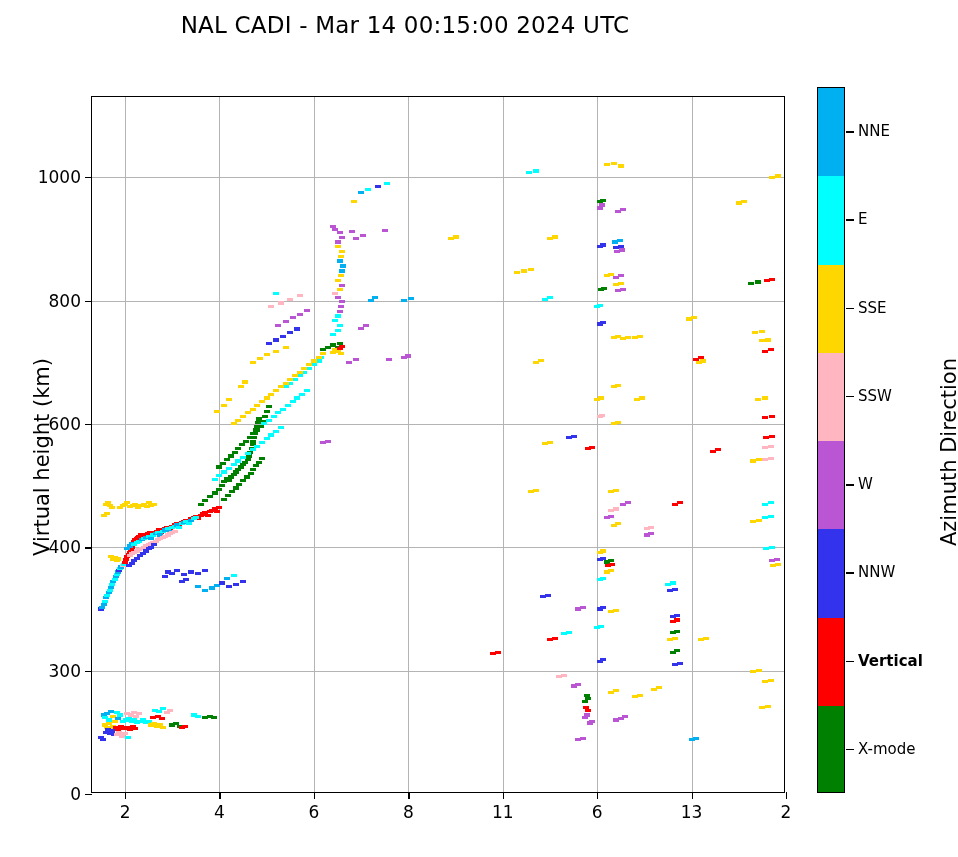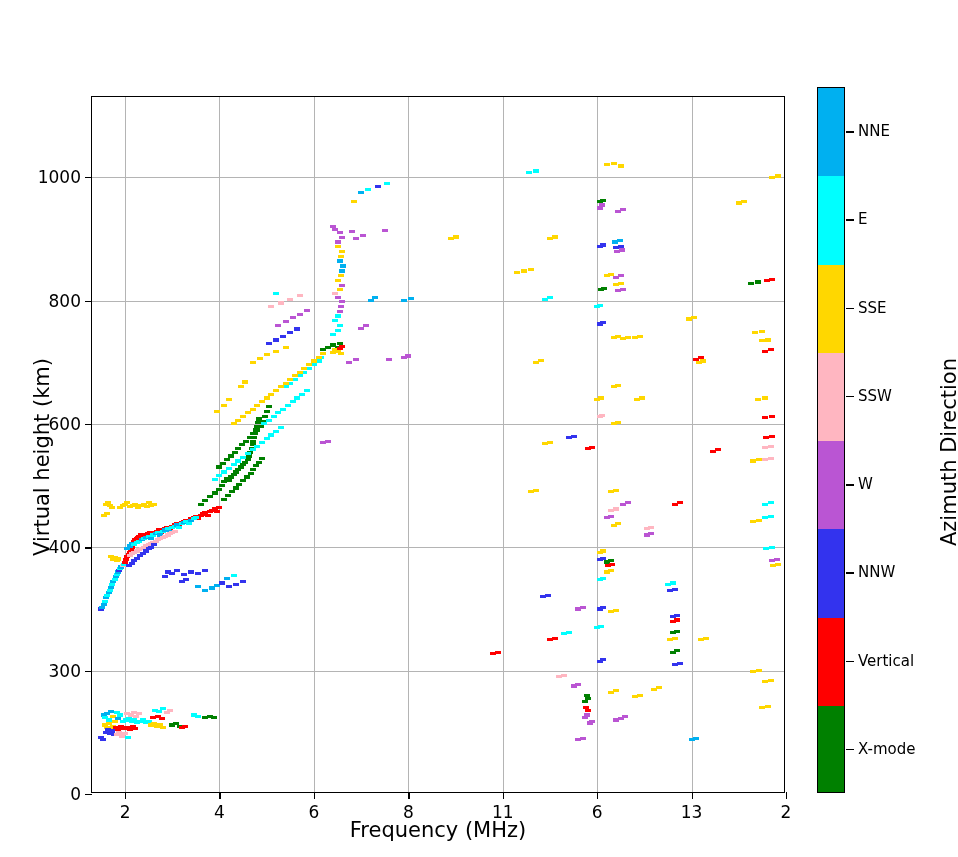--- a/index.html
+++ b/index.html
@@ -44,20 +44,21 @@
               font-size:15px;white-space:nowrap;color:#000;}
   .cbar-title{position:absolute;left:779px;top:440px;width:340px;text-align:center;
               font-size:21px;color:#000;transform:rotate(-90deg);
               transform-origin:center center;}
 </style>
 </head>
 <body>
 
 <div id="root">
 
+  <div class="title">NAL CADI - Mar 14 00:15:00 2024 UTC</div>
 
   <div class="plot-frame">
     <div class="plot-clip">
       <div id="grid-layer">
           <div class="gridline-h" style="top: 573.64px;"></div>
           <div class="gridline-h" style="top: 450.27px;"></div>
           <div class="gridline-h" style="top: 326.91px;"></div>
           <div class="gridline-h" style="top: 203.55px;"></div>
           <div class="gridline-h" style="top: 80.19px;"></div>
           <div class="gridline-v" style="left: 33.05px;"></div>
@@ -753,21 +754,20 @@
         <div class="xlabel" style="left: 410.73px;">11</div>
         <div class="xtick" style="left: 505.16px;"></div>
         <div class="xlabel" style="left: 505.16px;">6</div>
         <div class="xtick" style="left: 599.58px;"></div>
         <div class="xlabel" style="left: 599.58px;">13</div>
         <div class="xtick" style="left: 694px;"></div>
         <div class="xlabel" style="left: 694px;">2</div>
       </div>
   </div>
 
-  <div class="axis-title-x">Frequency (MHz)</div>
   <div class="axis-title-y">Virtual height (km)</div>
 
   <div class="cbar">
     <div id="cbar-segs">
         <div class="cbar-seg" style="top: 0px; height: 88.75px; background: rgb(0, 176, 240);"></div>
         <div class="cbar-seg" style="top: 88.25px; height: 88.75px; background: rgb(0, 255, 255);"></div>
         <div class="cbar-seg" style="top: 176.5px; height: 88.75px; background: rgb(255, 215, 0);"></div>
         <div class="cbar-seg" style="top: 264.75px; height: 88.75px; background: rgb(255, 182, 193);"></div>
         <div class="cbar-seg" style="top: 353px; height: 88.75px; background: rgb(186, 85, 211);"></div>
         <div class="cbar-seg" style="top: 441.25px; height: 88.75px; background: rgb(51, 51, 238);"></div>
@@ -782,19 +782,19 @@
       <div class="cbar-label" style="top: 219.38px;">E</div>
       <div class="cbar-tick" style="top: 307.63px;"></div>
       <div class="cbar-label" style="top: 307.63px;">SSE</div>
       <div class="cbar-tick" style="top: 395.88px;"></div>
       <div class="cbar-label" style="top: 395.88px;">SSW</div>
       <div class="cbar-tick" style="top: 484.13px;"></div>
       <div class="cbar-label" style="top: 484.13px;">W</div>
       <div class="cbar-tick" style="top: 572.38px;"></div>
       <div class="cbar-label" style="top: 572.38px;">NNW</div>
       <div class="cbar-tick" style="top: 660.63px;"></div>
-      <div class="cbar-label" style="top: 660.63px;">Vertical</div>
+      <div class="cbar-label" style="top: 660.63px; font-weight: bold;">Vertical</div>
       <div class="cbar-tick" style="top: 748.88px;"></div>
       <div class="cbar-label" style="top: 748.88px;">X-mode</div>
     </div>
   <div class="cbar-title">Azimuth Direction</div>
 
 </div>
 
 </body></html>

